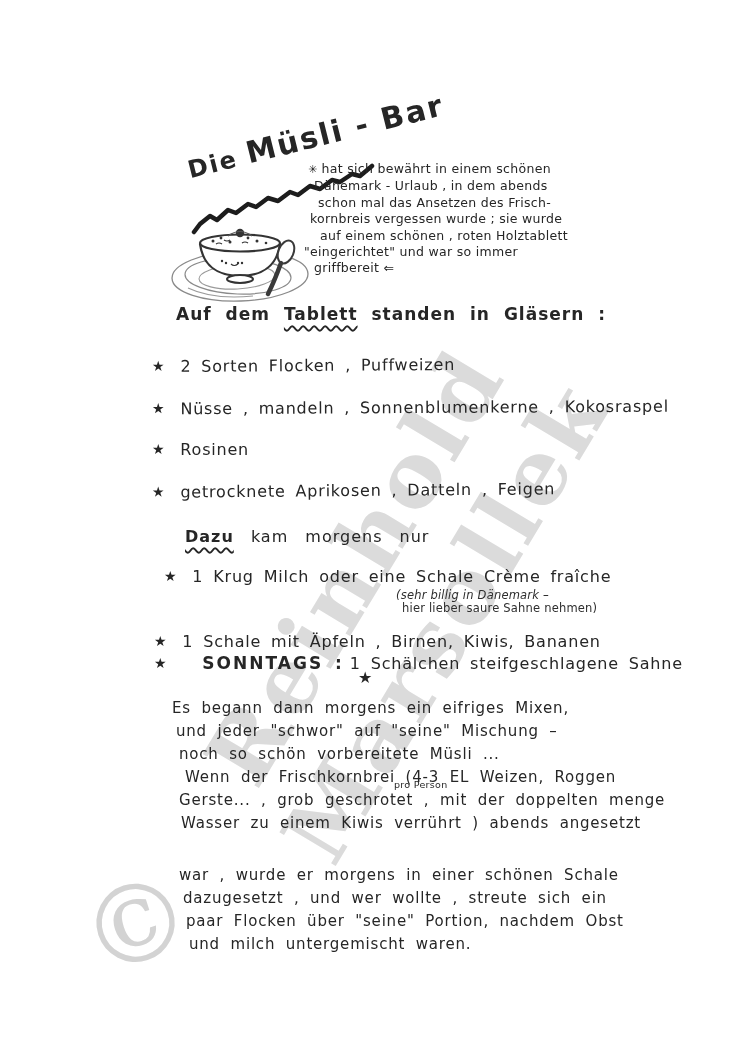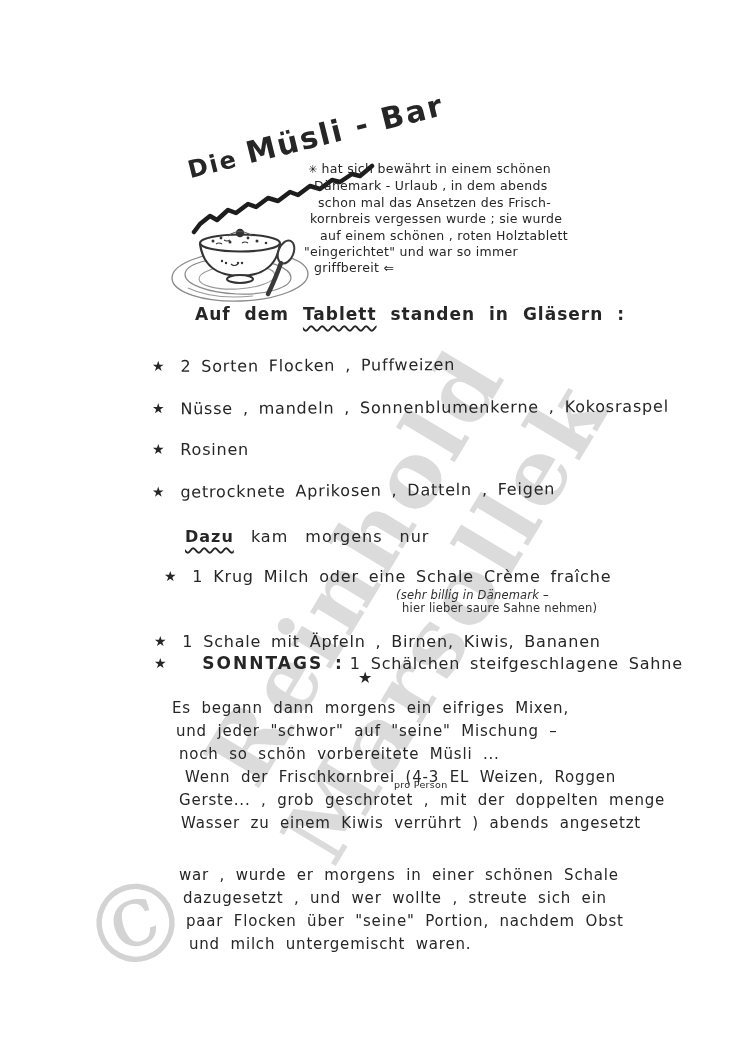--- a/index.html
+++ b/index.html
@@ -30,21 +30,21 @@
   .title-squiggle { position:absolute; left:190px; top:152px; z-index:2; }
 
   
   .bowl-art { position:absolute; left:158px; top:226px; z-index:2; }
 
   
   .note { left:308px; top:161px; font-size:12.5px; line-height:16.4px; letter-spacing:0.3px; }
   .note .marker { font-size:11px; margin-right:4px; }
 
   
-  .h1 { left:195px; top:304px; font-size:17px; font-weight:bold; letter-spacing:1px; word-spacing:7px; }
+  .h1 { left:176px; top:304px; font-size:17px; font-weight:bold; letter-spacing:1px; word-spacing:7px; }
   .emph {
     text-decoration:underline; text-decoration-style:wavy;
     text-decoration-thickness:2px; text-underline-offset:5px; font-weight:bold;
   }
 
   
   .item { font-size:16px; letter-spacing:0.8px; word-spacing:4px; }
   .star { font-size:14px; margin-right:15px; position:relative; top:-1px; }
   .g0 { left:152px; top:356px; transform:rotate(-0.4deg); }
   .g1 { left:152px; top:398px; transform:rotate(-0.3deg); }

